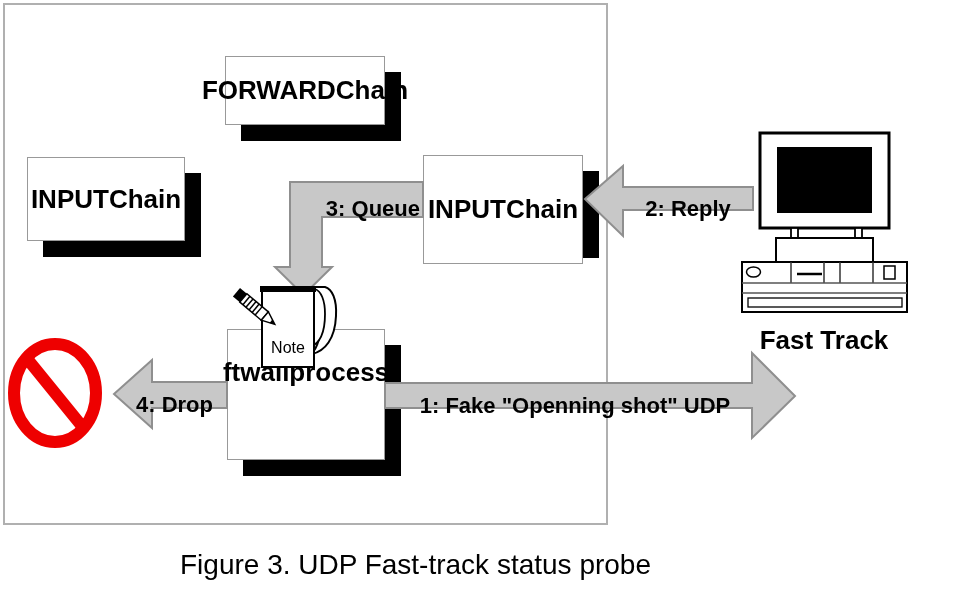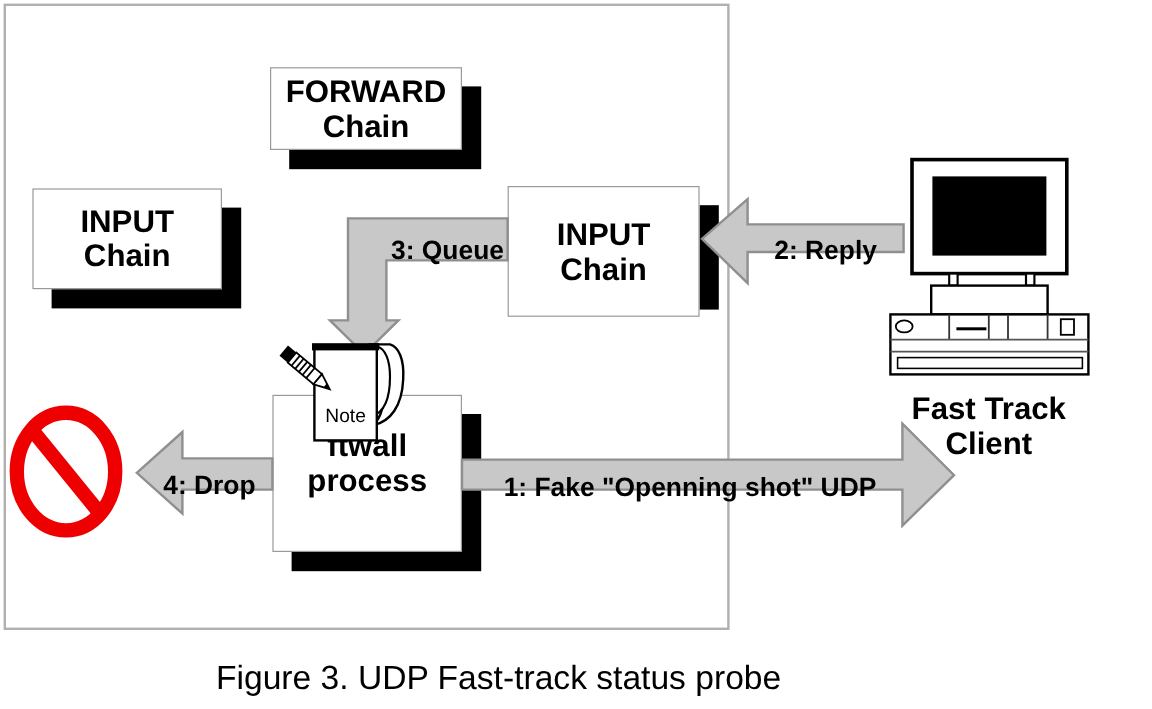--- a/index.html
+++ b/index.html
@@ -2,34 +2,34 @@
 <html><head>
 <meta charset="utf-8">
 <style>
   html,body{margin:0;padding:0;background:#fff;}
   .stage{position:relative;width:960px;height:591px;background:#fff;overflow:hidden;
          font-family:"Liberation Sans",sans-serif;color:#000;}
   .outer-box{position:absolute;left:3px;top:3px;width:605px;height:522px;
              border:2px solid #b0b0b0;box-sizing:border-box;background:#fff;z-index:1;}
   .shadow{position:absolute;background:#000;z-index:2;}
   .face{position:absolute;background:#fff;border:1px solid #999;box-sizing:border-box;
-        display:flex;flex-direction:column;align-items:center;justify-content:center;
+        display:flex;align-items:center;justify-content:center;
         z-index:3;font-weight:bold;font-size:26px;line-height:29px;text-align:center;}
   
   .fwd-sh{left:241px;top:72px;width:160px;height:69px;}
   .fwd{left:225px;top:56px;width:160px;height:69px;}
   
   .out-sh{left:43px;top:173px;width:158px;height:84px;}
   .out{left:27px;top:157px;width:158px;height:84px;}
   
   .inp-sh{left:439px;top:171px;width:160px;height:87px;}
   .inp{left:423px;top:155px;width:160px;height:109px;}
   
   .ftw-sh{left:243px;top:345px;width:158px;height:131px;}
-  .ftw{left:227px;top:329px;width:158px;height:131px;justify-content:flex-end;padding-bottom:44px;}
+  .ftw{left:227px;top:329px;width:158px;height:131px;padding-bottom:44px;}
   .overlay{position:absolute;left:0;top:0;z-index:5;pointer-events:none;}
   .lbl{position:absolute;z-index:6;font-weight:bold;font-size:22px;line-height:24px;
        text-align:center;white-space:nowrap;margin-top:10px;}
   .queue-lbl{left:300px;top:187px;width:120px;text-align:right;}
   .reply-lbl{left:623px;top:187px;width:130px;}
   .drop-lbl{left:122px;top:383px;width:105px;}
   .fake-lbl{left:395px;top:384px;width:360px;}
   .note-lbl{left:262px;top:326px;width:52px;font-weight:normal;font-size:16px;z-index:7;}
   .client-lbl{left:744px;top:316px;width:160px;font-size:26px;line-height:29px;}
   .caption{position:absolute;left:180px;top:549px;width:530px;z-index:6;
@@ -123,18 +123,17 @@
 
   <div class="lbl queue-lbl">3: Queue</div>
   <div class="lbl reply-lbl">2: Reply</div>
   <div class="lbl drop-lbl">4: Drop</div>
   <div class="lbl fake-lbl">1: Fake "Openning shot" UDP</div>
 
   <div class="lbl note-lbl">Note</div>
 
   <div class="lbl client-lbl">
     <div>Fast Track</div>
-    <div>Client</div>
   </div>
 
   <div class="caption">Figure 3. UDP Fast-track status probe</div>
 
 </div>
 
 </body></html>

